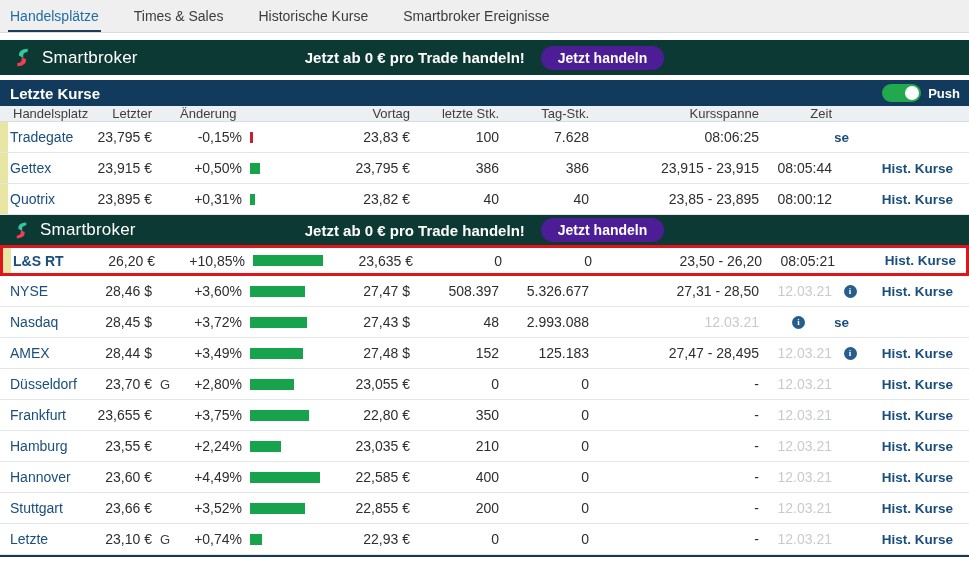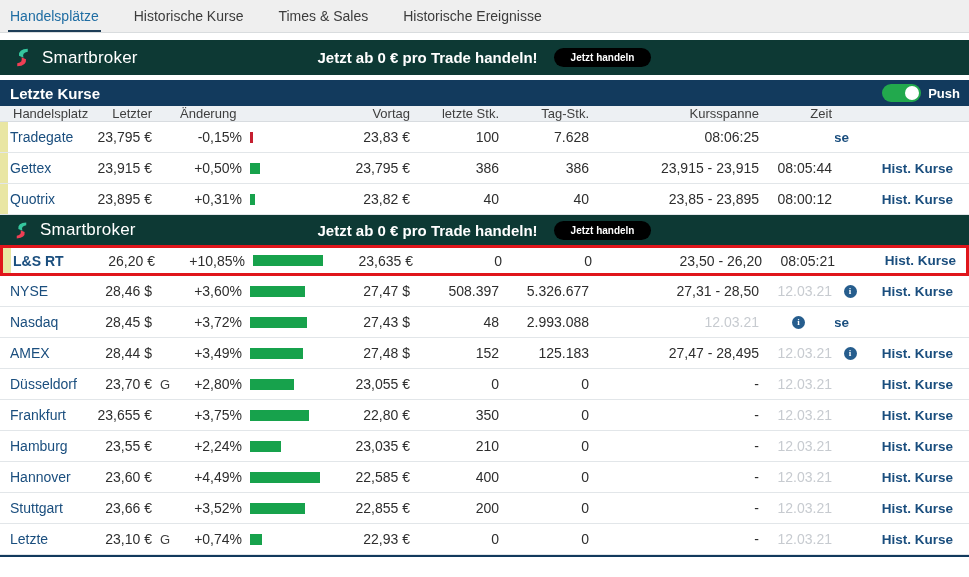--- a/index.html
+++ b/index.html
@@ -16,21 +16,21 @@
   .notch { position:absolute; top:-7px; left:257px; width:11px; height:11px;
            border-left:2px solid #b7babc; border-top:2px solid #b7babc; transform:rotate(45deg); background:#efefef; }
 
   
   .gap7 { height:7px; } .gap5 { height:5px; }
   .banner { position:relative; background:#0d3934; display:flex; align-items:center; justify-content:center; gap:16px; cursor:pointer; }
   .banner.lg { height:35px; } .banner.sm { height:30px; }
   .brandwrap { position:absolute; left:12px; top:0; bottom:0; display:flex; align-items:center; gap:9px; }
   .brand { color:#fff; font-size:17px; font-weight:400; letter-spacing:.2px; }
   .btext { color:#fff; font-size:15px; font-weight:700; }
-  .cta { background:#000000; color:#fff; font-size:10px; font-weight:700; padding:4px 17px; border-radius:999px; text-decoration:none; }
+  .cta { background:#4c1d95; color:#fff; font-size:14px; font-weight:700; padding:4px 17px; border-radius:999px; text-decoration:none; }
 
   
   .quotebar { height:26px; background:#123a5d; color:#fff; display:flex; align-items:center;
               justify-content:space-between; padding:0 9px 0 10px; }
   .qtitle { font-size:15px; font-weight:700; }
   .push { display:flex; align-items:center; gap:7px;margin-left:40px; }
   .toggle { width:39px; height:18px; background:#22a94d; border-radius:999px; position:relative; cursor:pointer; }
   .knob { position:absolute; right:2px; top:2px; width:14px; height:14px; background:#fff; border-radius:50%; }
   .pushlbl { font-size:13px; font-weight:700; color:#fff; }
 
@@ -57,23 +57,23 @@
 </style>
 </head>
 <body>
 
 <div class="page">
 
   <div class="tabbar">
     <span class="notch"></span>
     <div id="tabs" style="display: flex; gap: 35px; height: 33px;">
         <div class="tab active">Handelsplätze</div>
+        <div class="tab">Times &amp; Sales</div>
         <div class="tab">Historische Kurse</div>
-        <div class="tab">Times &amp; Sales</div>
-        <div class="tab">Historische Ereignisse</div>
+        <div class="tab">Smartbroker Ereignisse</div>
       </div>
   </div>
 
   <div class="gap7"></div>
 
   <div class="banner lg">
     <div class="brandwrap">
       <svg width="21" height="21" viewBox="0 0 24 24">
         <path d="M18 2 Q7 2.5 8 10 L13.2 12.2 Q11 6.5 18 5.4 Z" fill="#35c79e"></path>
         <path d="M6 22 Q17 21.5 16 14 L10.8 11.8 Q13 17.5 6 18.6 Z" fill="#ef3f54"></path>

